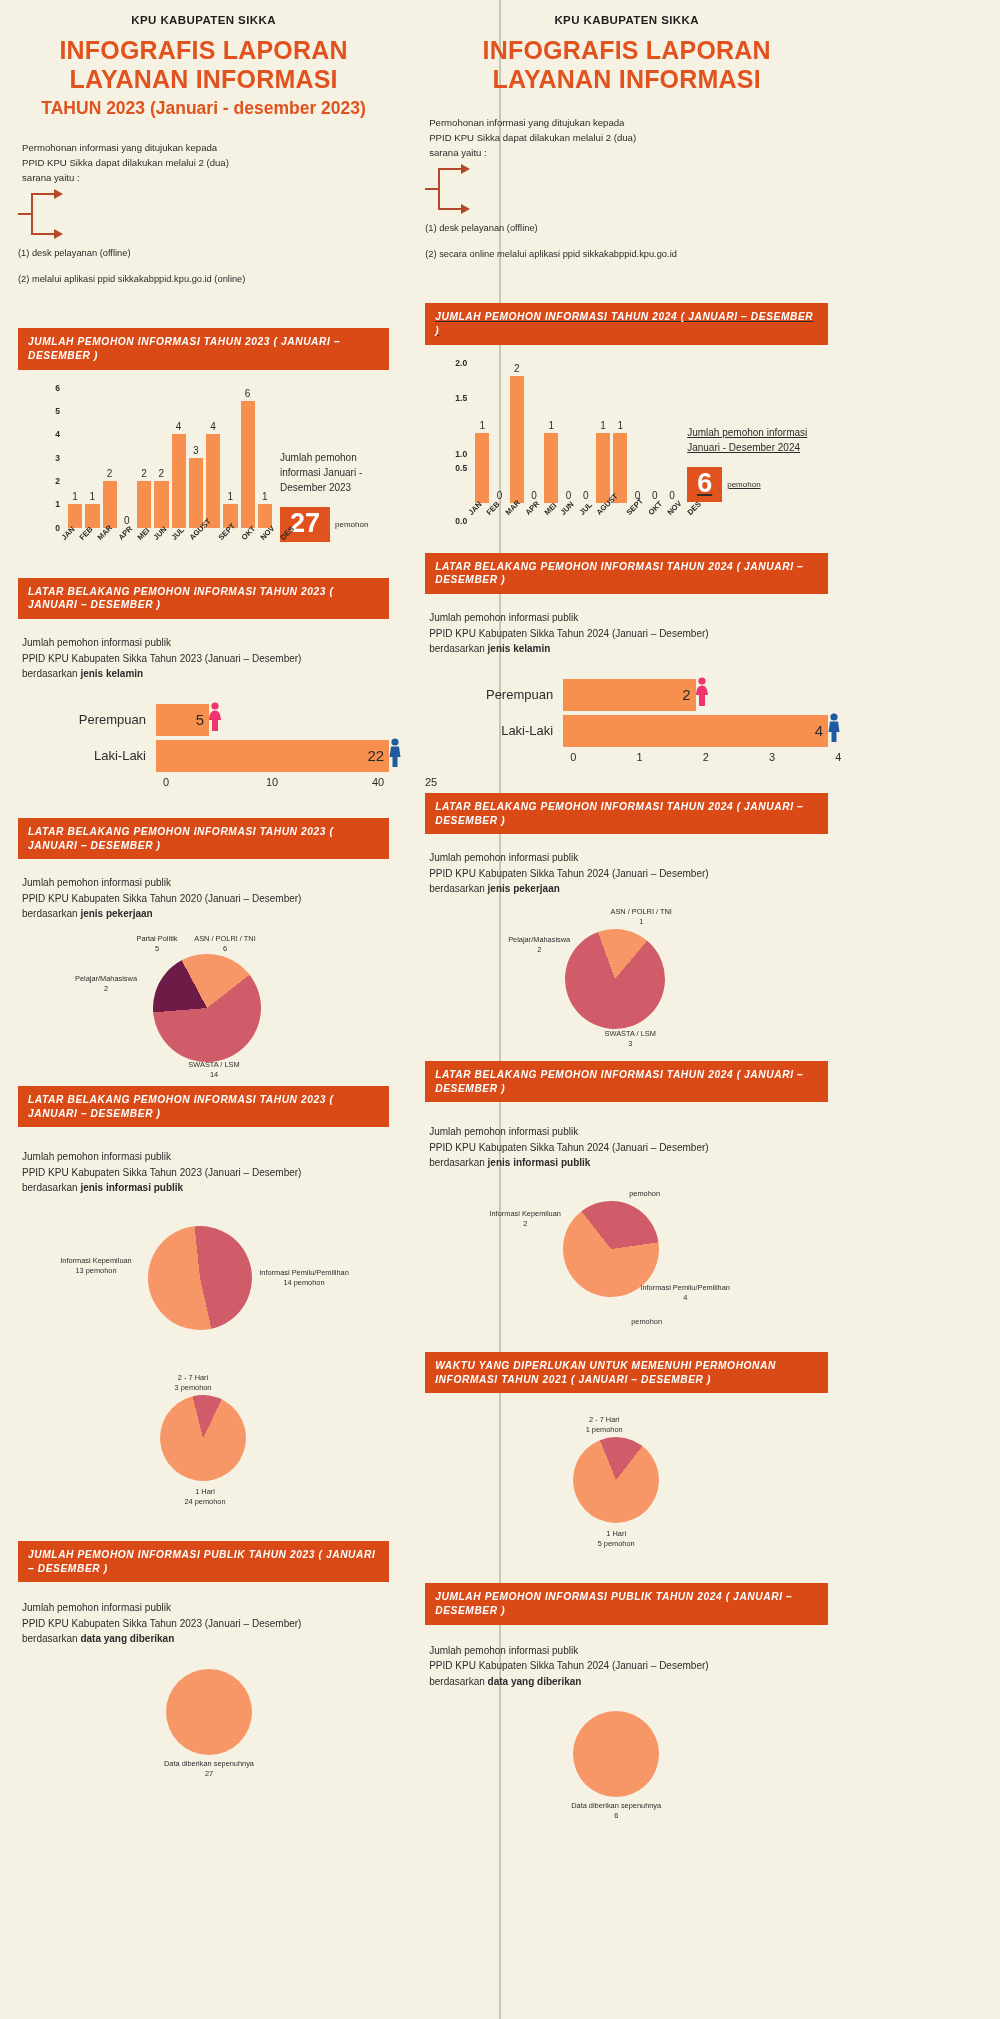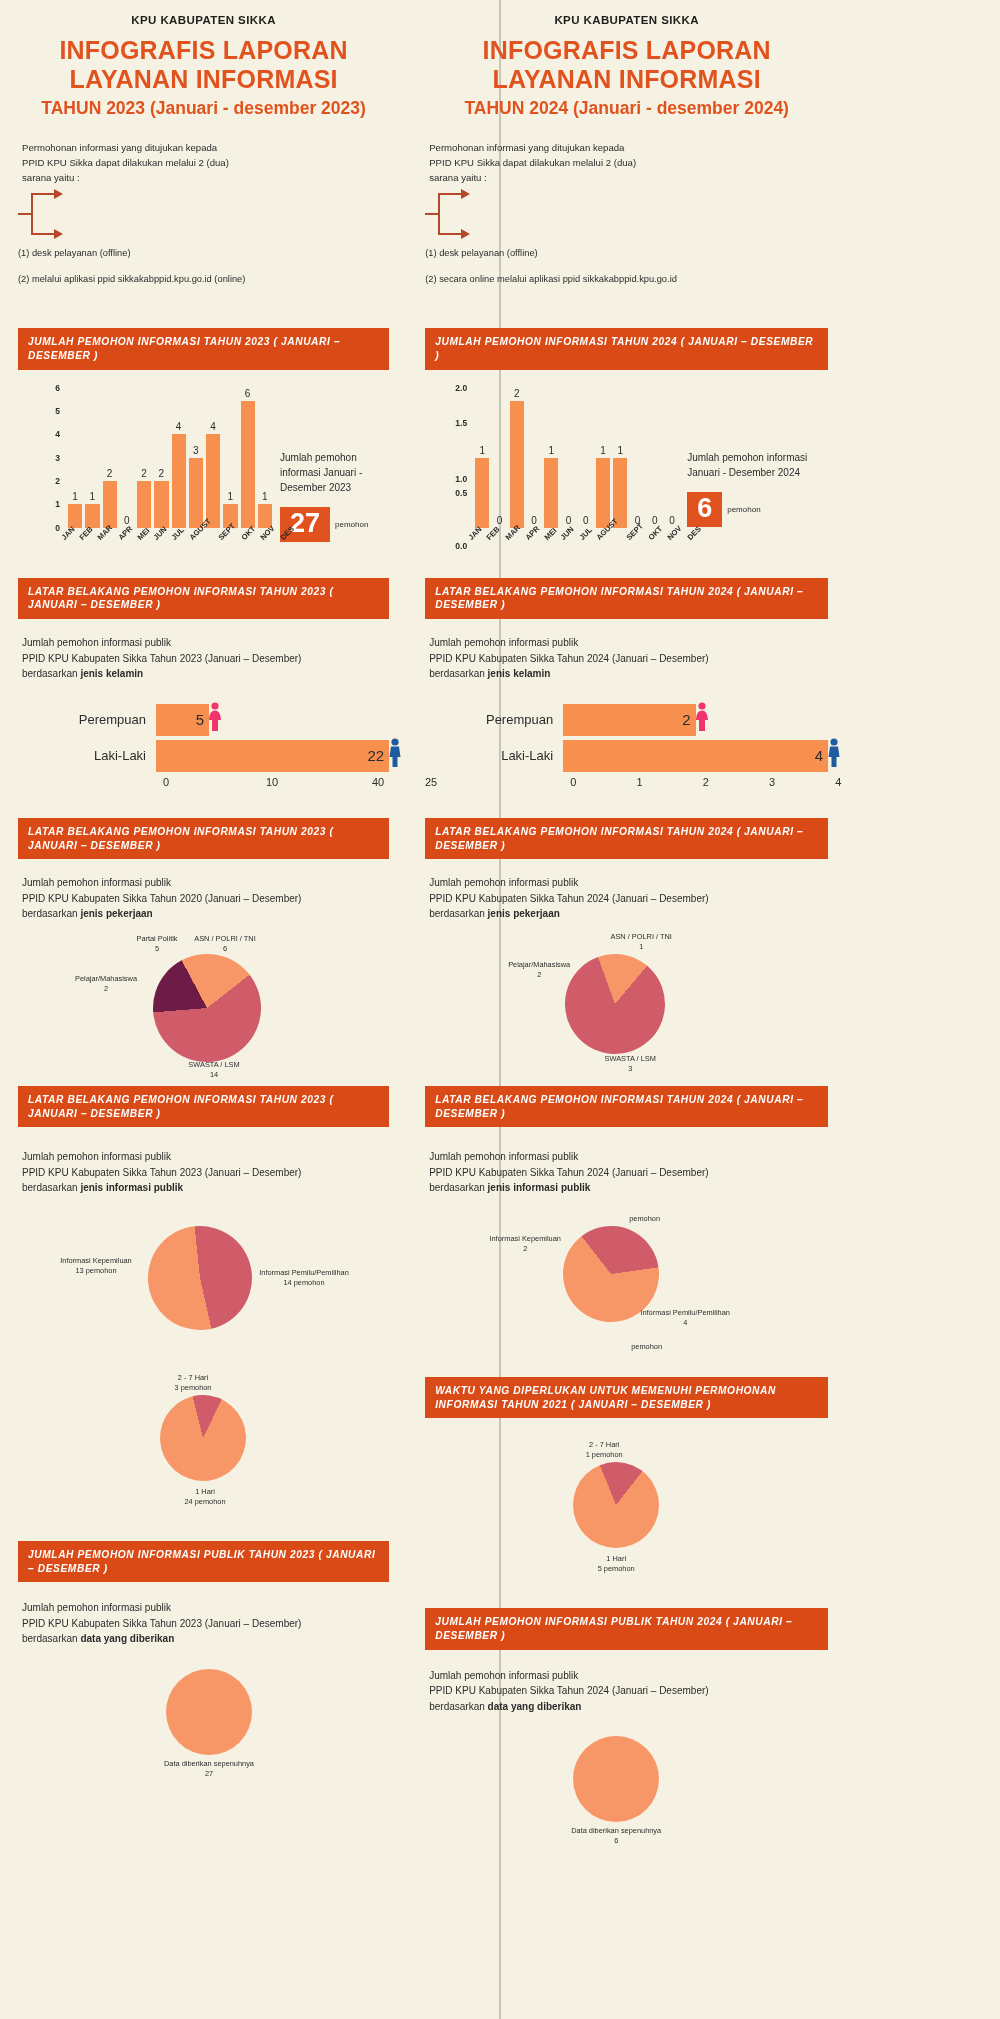--- a/index.html
+++ b/index.html
@@ -302,39 +302,38 @@
         </div>
     </div>
   </div>
 
   <div class="col">
     <div class="kpu-line">KPU KABUPATEN SIKKA</div>
     <div class="big-title">
       <div>INFOGRAFIS LAPORAN</div>
       <div>LAYANAN INFORMASI</div>
     </div>
-    <div class="sub-title">TAHUN 2024 (Januari - desember 2024)</div>
 
     <div class="intro">
       <div class="intro-left">Permohonan informasi yang ditujukan kepada PPID KPU Sikka dapat dilakukan melalui 2 (dua) sarana yaitu :</div>
       <div class="arrow-wrap">
         <svg width="52" height="56" viewBox="0 0 52 56">
           <path d="M0 28 L14 28 L14 8 L36 8" stroke="#b5472a" stroke-width="2" fill="none"></path>
           <path d="M14 28 L14 48 L36 48" stroke="#b5472a" stroke-width="2" fill="none"></path>
           <path d="M36 3 L45 8 L36 13 Z" fill="#b5472a"></path>
           <path d="M36 43 L45 48 L36 53 Z" fill="#b5472a"></path>
         </svg>
       </div>
       <div class="intro-right">
         <div class="opt">(1) desk pelayanan (offline)</div>
         <div class="opt">(2) secara online melalui aplikasi ppid sikkakabppid.kpu.go.id</div>
       </div>
     </div>
 
-    <div class="sec" style="margin-top:30px;">
+    <div class="sec" style="margin-top:30px;text-decoration:underline;">
       <div class="bar-title">JUMLAH PEMOHON INFORMASI TAHUN 2024 ( JANUARI – DESEMBER )</div>
       <div class="chart-row">
         <div class="colchart" id="cc-right">
             <div class="yaxis">
               <div class="ytick" style="top: 158px; margin-left: 44px;">0.0</div>
               <div class="ytick" style="top: 105px;">0.5</div>
               <div class="ytick" style="top: 70px; margin-top: 21px;">1.0</div>
               <div class="ytick" style="top: 35px;">1.5</div>
               <div class="ytick" style="top: 0px;">2.0</div>
             </div>

